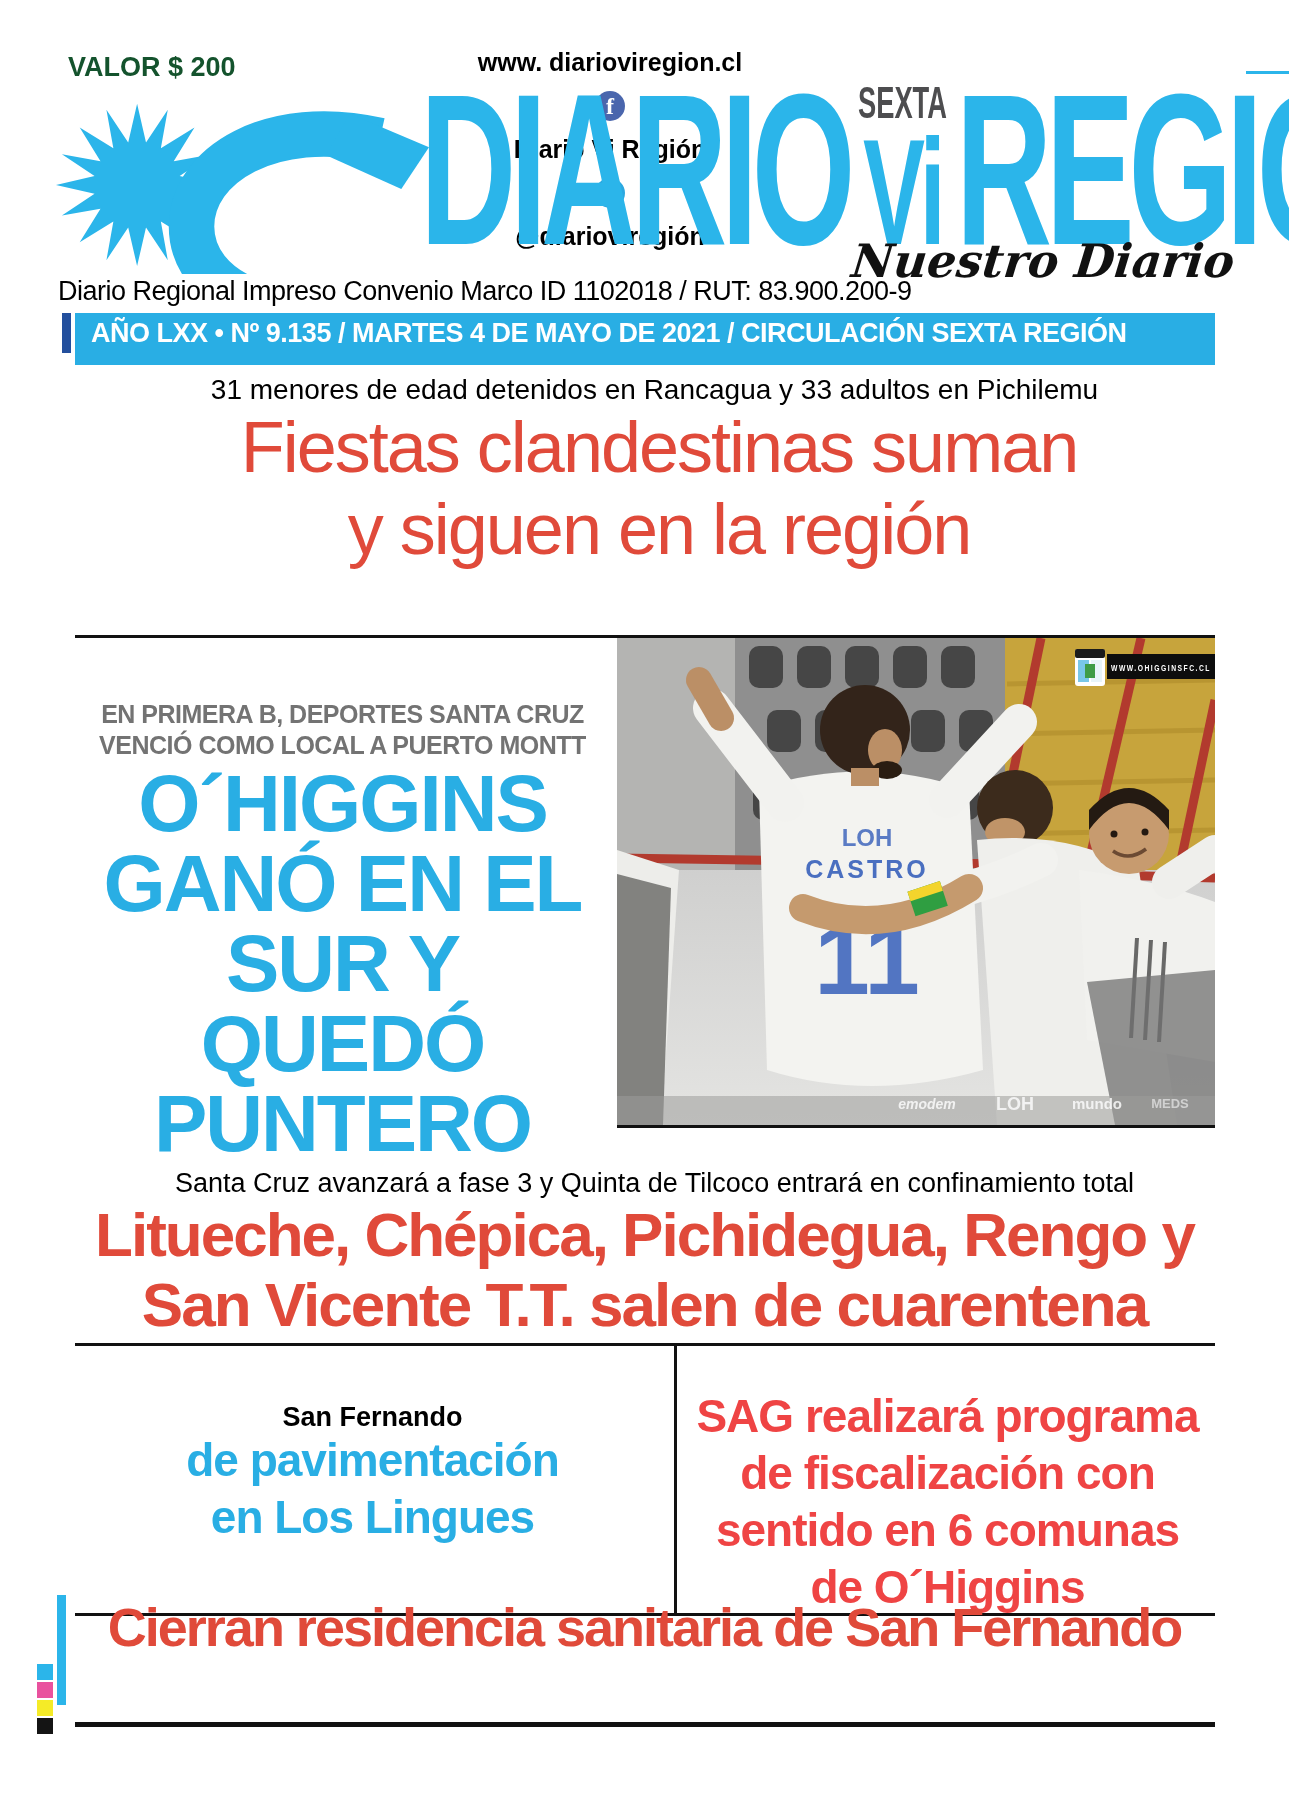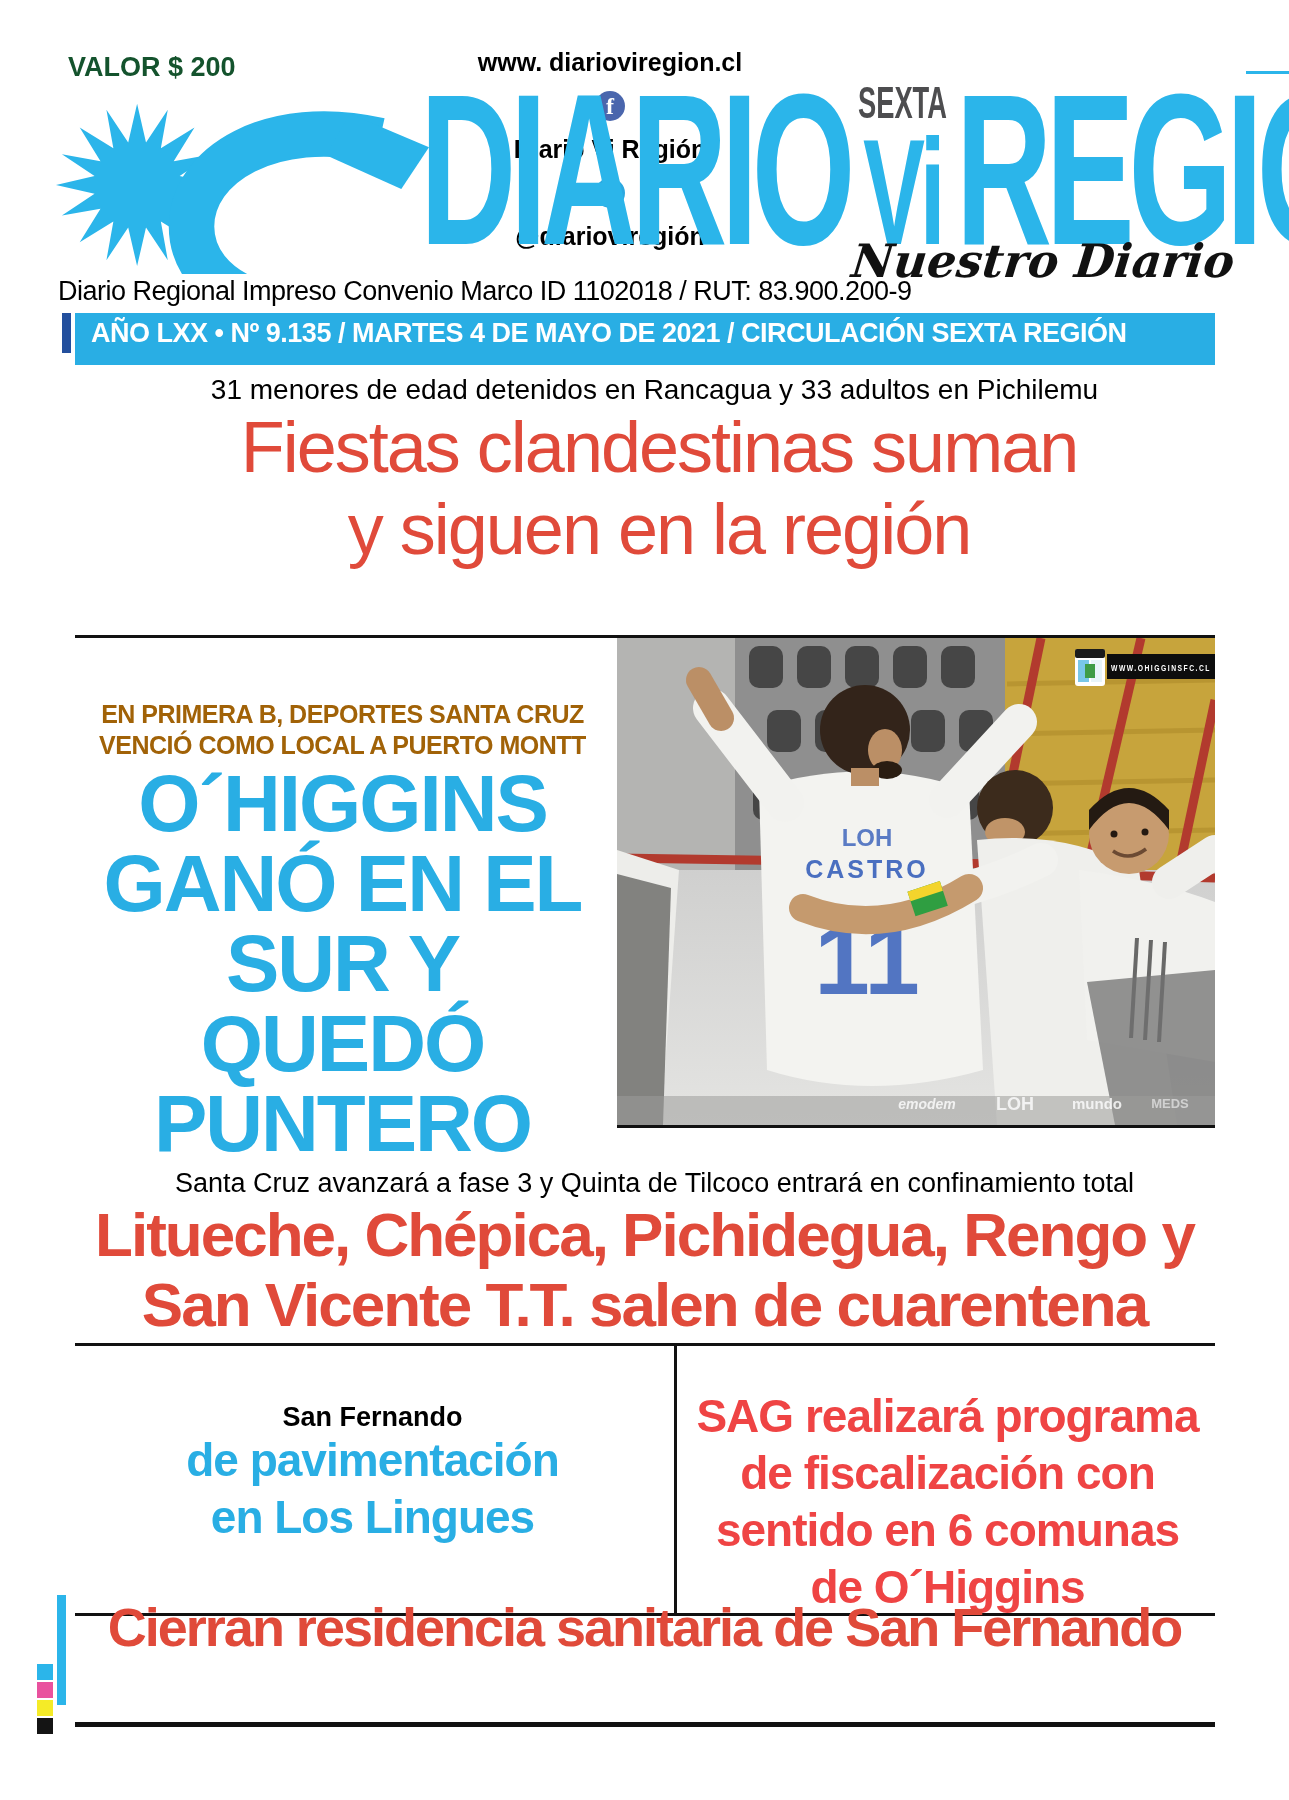--- a/index.html
+++ b/index.html
@@ -36,21 +36,21 @@
     font-weight:700;font-size:27px;line-height:40px;padding-left:16px;box-sizing:border-box;letter-spacing:-0.5px;}
 
   .kicker{font-weight:400;color:#000;margin-left:20px;}
   .lead-kicker{top:374px;font-size:28px;}
   .lead-headline{top:406px;font-size:72px;line-height:82px;font-weight:400;color:#e04a3a;letter-spacing:-2px;padding-left:29px;}
 
   .rule{background:#111;height:3px;left:75px;width:1140px;}
   .rule1{top:635px;} .rule2{top:1343px;} .rule3{top:1613px;}
   .rule4{top:1722px;height:5px;}
 
-  .sports-kicker{left:75px;top:699px;width:535px;text-align:center;font-size:25px;line-height:31px;font-weight:700;color:#a16207;letter-spacing:-0.5px;}
+  .sports-kicker{left:75px;top:699px;width:535px;text-align:center;font-size:25px;line-height:31px;font-weight:700;color:#737373;letter-spacing:-0.5px;}
   .sports-headline{left:75px;top:764px;width:535px;text-align:center;font-size:80px;line-height:80px;font-weight:700;color:#29aee4;letter-spacing:-2px;}
 
   .photo{left:617px;top:638px;width:598px;height:487px;border-bottom:3px solid #111;}
 
   .quar-kicker{top:1168px;font-size:27px;}
   .quar-headline{top:1200px;font-size:62px;line-height:70px;font-weight:700;color:#e04a3a;letter-spacing:-2px;}
 
   .local-left-kicker{left:75px;top:1402px;width:595px;text-align:center;font-size:27px;font-weight:700;color:#000;}
   .local-left-headline{left:75px;top:1432px;width:595px;text-align:center;font-size:46px;line-height:57px;font-weight:700;color:#29aee4;letter-spacing:-1px;}
   .col-divider{left:674px;top:1346px;width:3px;height:267px;background:#111;}

